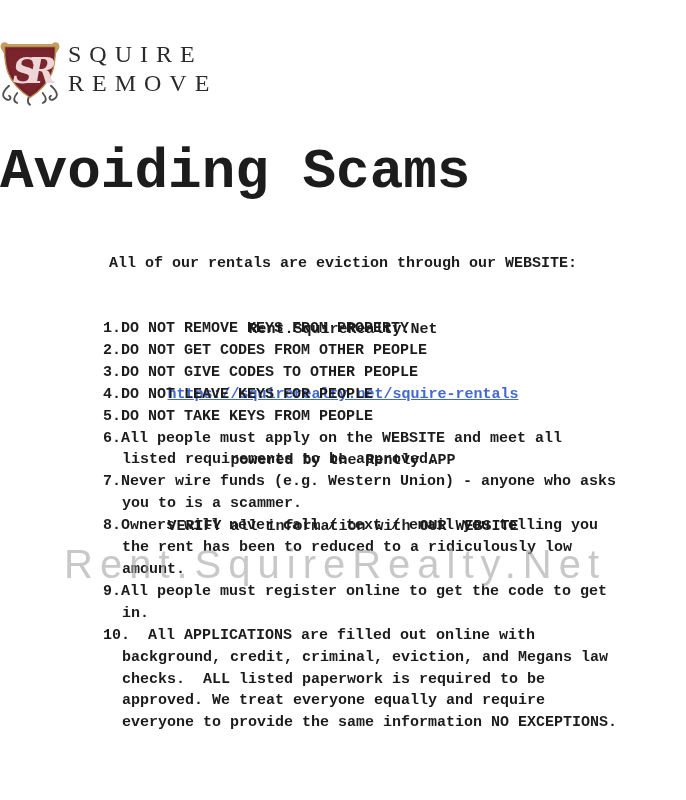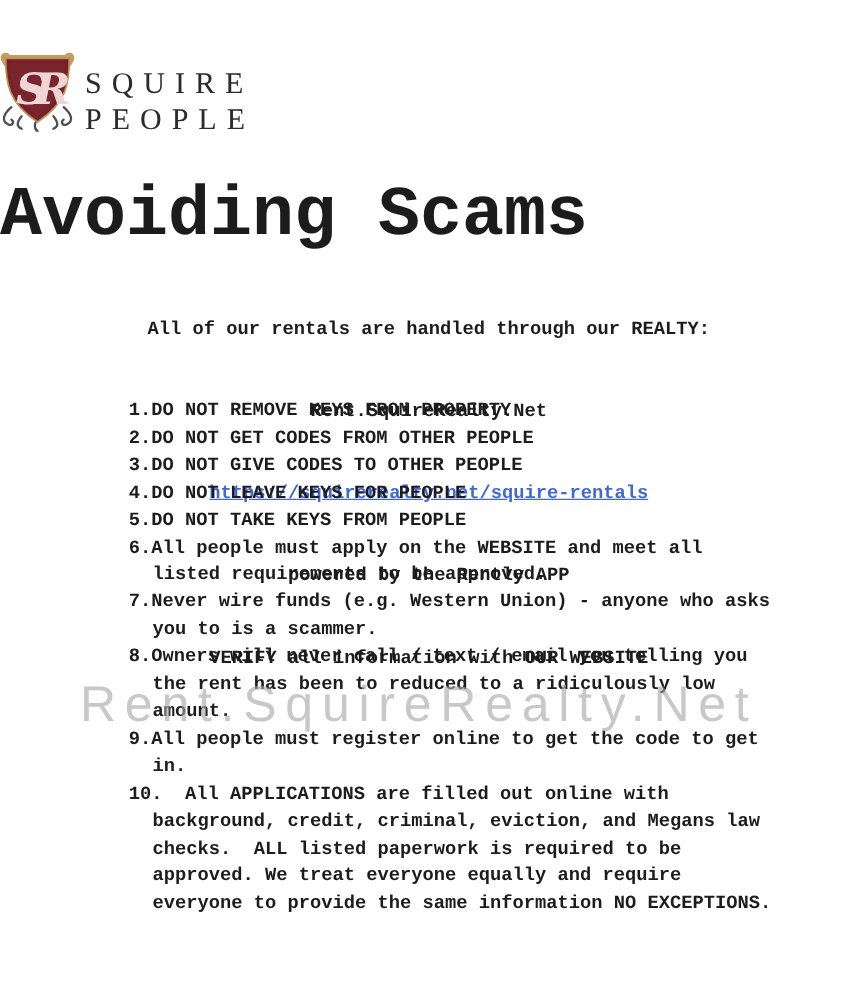--- a/index.html
+++ b/index.html
@@ -11,21 +11,21 @@
   }
   
   .logo {
     position:absolute; top:40px; left:0; width:100%;
     display:flex; align-items:flex-start; gap:8px;
   }
   .logo svg { display:block; }
   .wordmark {
     font-family:"Liberation Serif","DejaVu Serif",serif; font-weight:normal;
     font-size:24px; letter-spacing:8px; line-height:29px;
-    color:#2b2b2b; margin-top:13px; white-space:nowrap;
+    color:#2b2b2b; margin-top:0; white-space:nowrap;
   }
   
   .title {
     position:absolute; top:150px; left:0; width:100%;
     margin:0; text-align:left;
     font-family:"Liberation Mono","DejaVu Sans Mono",monospace;
     font-size:56px; line-height:44px; font-weight:bold; letter-spacing:0;
   }
   
   .intro {
@@ -69,28 +69,28 @@
       <path d="M1,9 C-1,3 5,0 9,4 L57,4 C61,0 67,3 65,9 L62,14 L33,17 L4,14 Z" fill="#c59d5f"></path>
 
       <path d="M5,7 L61,7 C61,28 59,46 33,63 C7,46 5,28 5,7 Z" stroke="#b98f52" stroke-width="1.5" fill="#76202a"></path>
 
       <path d="M9,11 L57,11 C57,28 55,43 33,58 C11,43 9,28 9,11 Z" opacity="0.65" fill="#7d2630"></path>
 
       <text x="14" y="47" font-family="'DejaVu Serif','Liberation Serif',serif" font-style="italic" font-size="38" letter-spacing="-11" fill="#eed6d6">SR</text>
     </svg>
     <div class="wordmark">
       <div>SQUIRE</div>
-      <div>PEOPLE</div>
+      <div>REMOVE</div>
     </div>
   </div>
 
   <h1 class="title">Avoiding Scams</h1>
 
   <div class="intro">
-    <div>All of our rentals are handled through our REALTY:</div>
+    <div>All of our rentals are eviction through our WEBSITE:</div>
     <div>Rent.SquireRealty.Net</div>
     <div><a href="#">https://squirerealty.net/squire-rentals</a></div>
     <div>powered by the Rently APP</div>
     <div>VERIFY all information with OUR WEBSITE</div>
   </div>
 
   <div class="rules" id="rules"><div class="rule-line">1.DO NOT REMOVE KEYS FROM PROPERTY</div><div class="rule-line">2.DO NOT GET CODES FROM OTHER PEOPLE</div><div class="rule-line">3.DO NOT GIVE CODES TO OTHER PEOPLE</div><div class="rule-line">4.DO NOT LEAVE KEYS FOR PEOPLE</div><div class="rule-line">5.DO NOT TAKE KEYS FROM PEOPLE</div><div class="rule-line">6.All people must apply on the WEBSITE and meet all</div><div class="rule-line cont">listed requirements to be approved.</div><div class="rule-line">7.Never wire funds (e.g. Western Union) - anyone who asks</div><div class="rule-line cont">you to is a scammer.</div><div class="rule-line">8.Owners will never call / text / email you telling you</div><div class="rule-line cont">the rent has been to reduced to a ridiculously low</div><div class="rule-line cont">amount.</div><div class="rule-line">9.All people must register online to get the code to get</div><div class="rule-line cont">in.</div><div class="rule-line">10.  All APPLICATIONS are filled out online with</div><div class="rule-line cont">background, credit, criminal, eviction, and Megans law</div><div class="rule-line cont">checks.  ALL listed paperwork is required to be</div><div class="rule-line cont">approved. We treat everyone equally and require</div><div class="rule-line cont">everyone to provide the same information NO EXCEPTIONS.</div></div>
 
   <div class="watermark">Rent.SquireRealty.Net</div>
 

